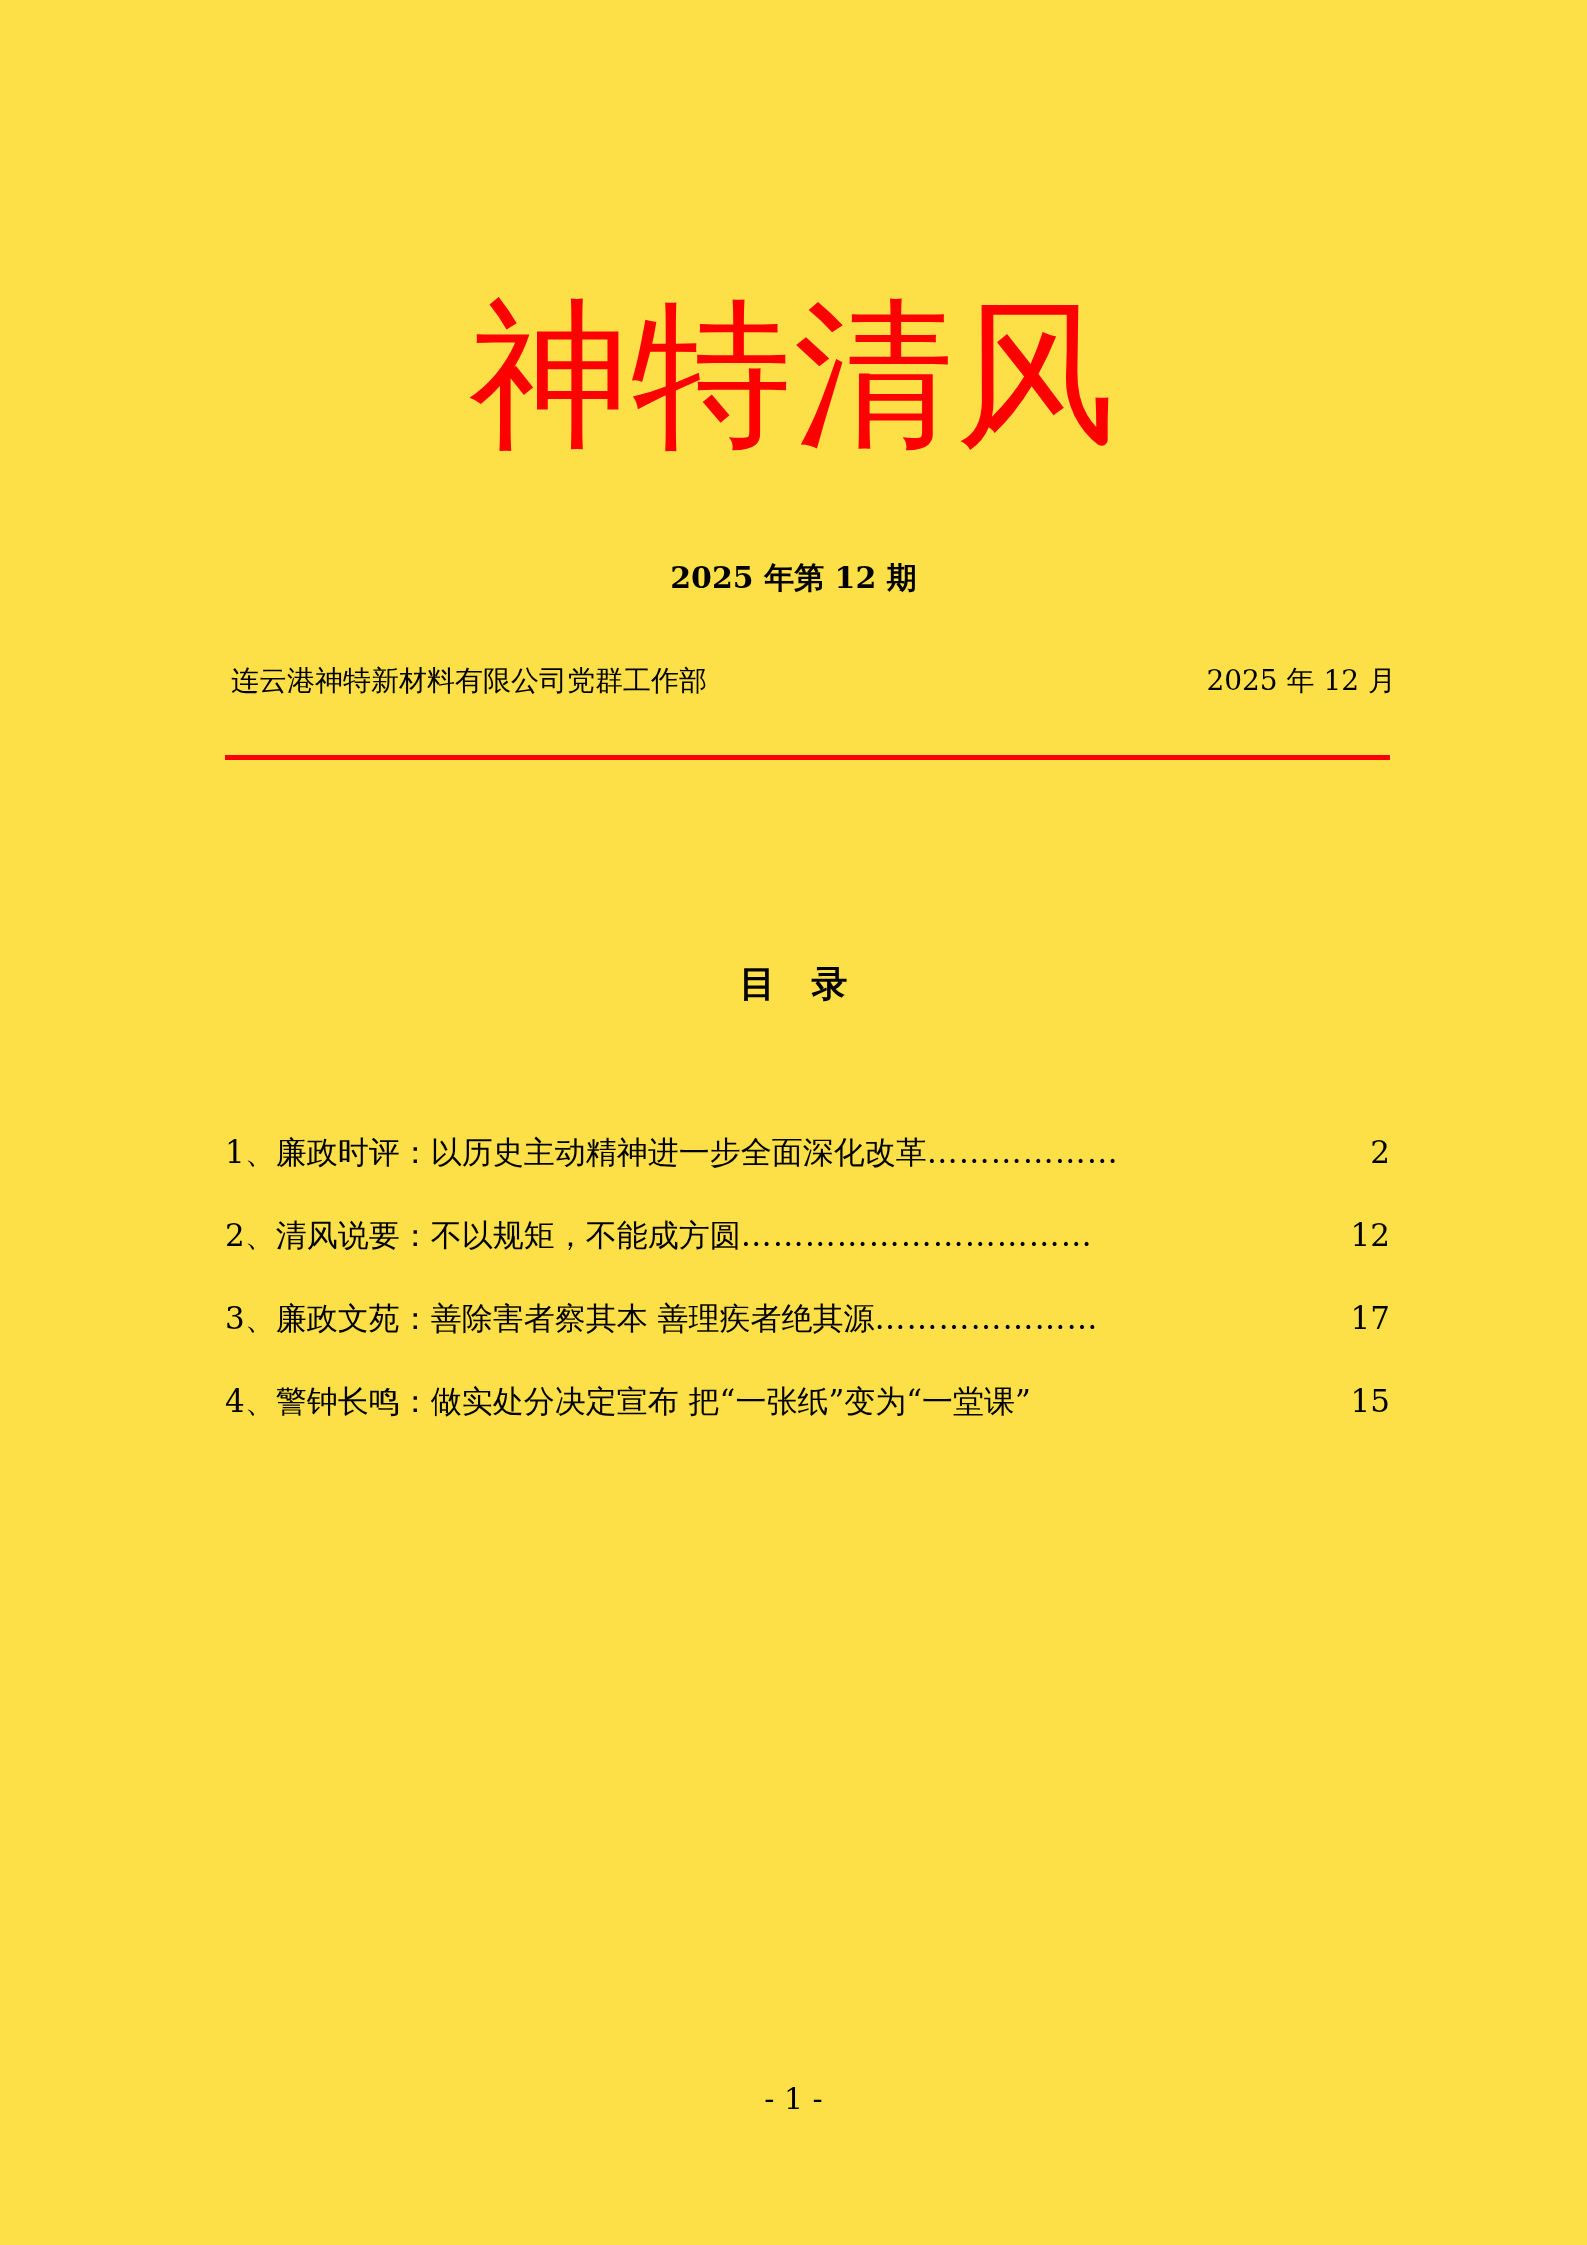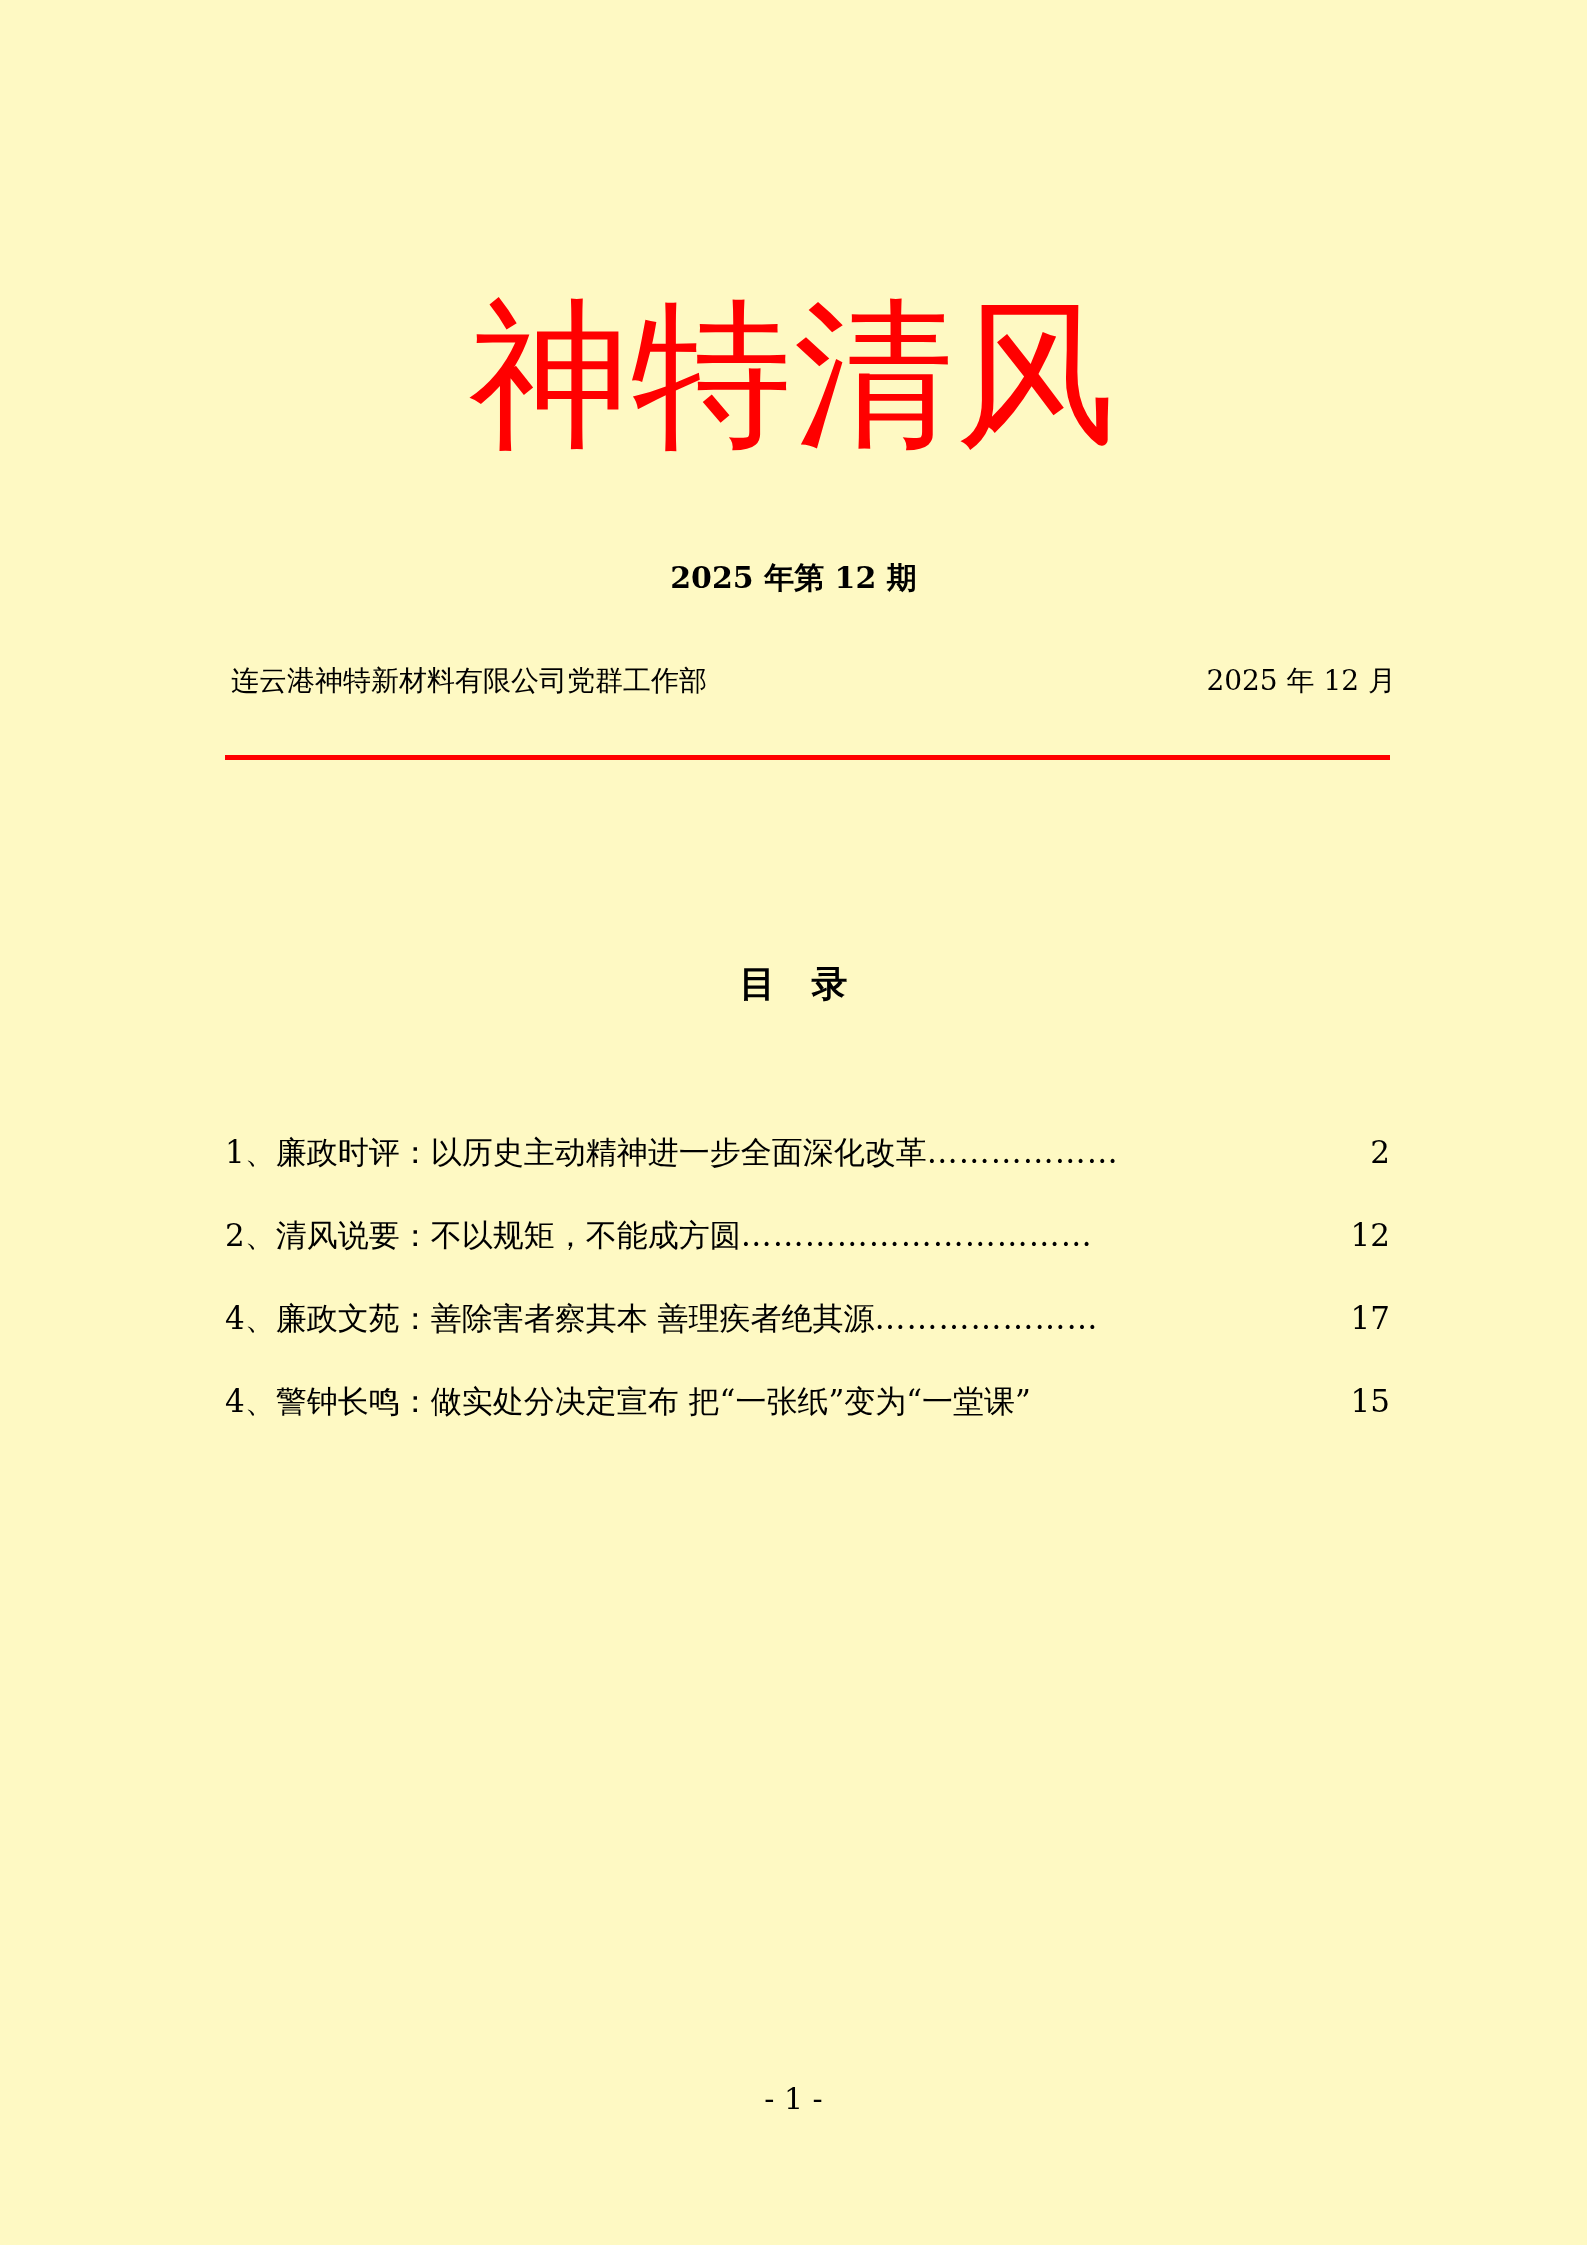--- a/index.html
+++ b/index.html
@@ -4,21 +4,21 @@
 <style>
   html, body {
     margin: 0;
     padding: 0;
     background: #ffffff;
   }
   .page {
     position: relative;
     width: 1587px;
     height: 2245px;
-    background: #fef9c3;
+    background: #fde047;
     font-family: "DejaVu Serif", "Liberation Serif", serif;
     color: #000000;
     overflow: hidden;
   }
   .masthead-title {
     position: absolute;
     top: 295px;
     left: 0;
     width: 100%;
     text-align: center;
@@ -133,21 +133,21 @@
       <span class="toc-page">2</span>
     </div>
 
     <div class="toc-item">
       <span class="toc-label">2、清风说要：不以规矩，不能成方圆</span>
       <span class="toc-leader">……………………………</span>
       <span class="toc-page">12</span>
     </div>
 
     <div class="toc-item">
-      <span class="toc-label">4、廉政文苑：善除害者察其本 善理疾者绝其源</span>
+      <span class="toc-label">3、廉政文苑：善除害者察其本 善理疾者绝其源</span>
       <span class="toc-leader">…………………</span>
       <span class="toc-page">17</span>
     </div>
 
     <div class="toc-item">
       <span class="toc-label">4、警钟长鸣：做实处分决定宣布 把“一张纸”变为“一堂课”</span>
       <span class="toc-leader"></span>
       <span class="toc-page">15</span>
     </div>
 

